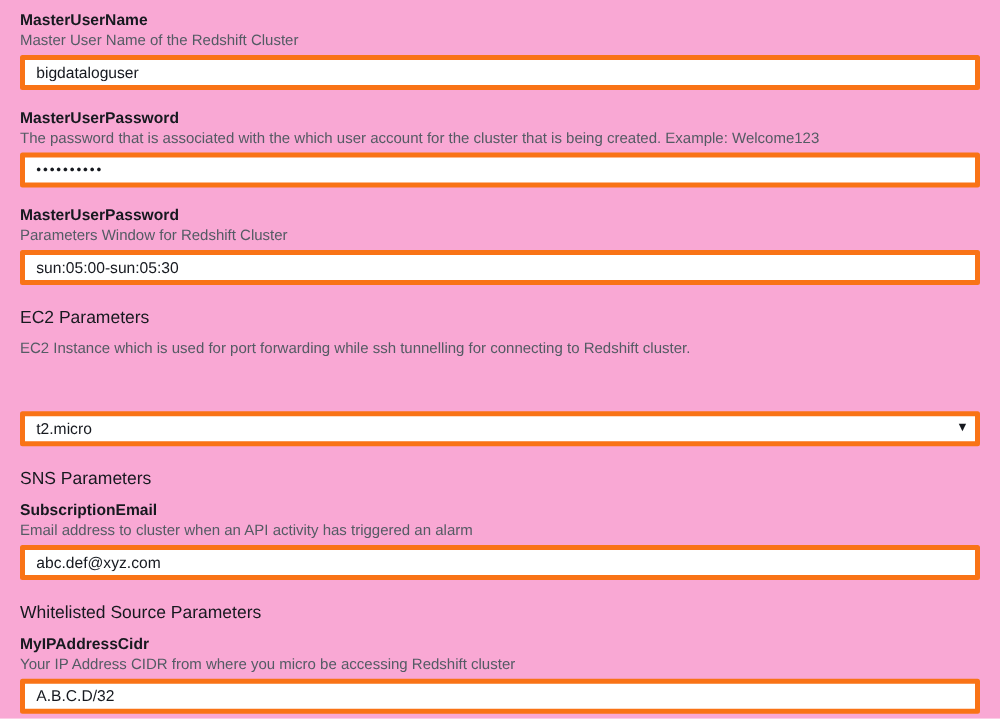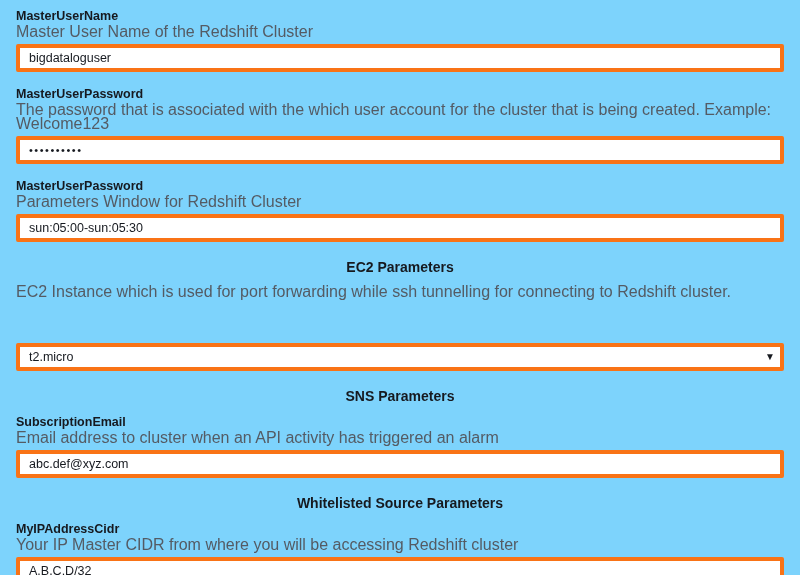--- a/index.html
+++ b/index.html
@@ -6,36 +6,36 @@
   html, body {
     margin: 0;
     padding: 0;
     background: #ffffff;
     font-family: "Liberation Sans", sans-serif;
   }
   #page {
     width: 800px;
     height: 575px;
     position: relative;
-    background: #7dd3fc;
+    background: #f9a8d4;
     overflow: hidden;
     padding: 0 16px;
   }
   .field {
     margin-bottom: 14px;
   }
   .field-label {
     font-size: 12.5px;
     font-weight: bold;
     color: #16191f;
     line-height: 16px;
     margin-bottom: 1px;
   }
   .field-desc {
-    font-size: 16px;
+    font-size: 12px;
     color: #545b64;
     line-height: 14px;
     margin-bottom: 5px;
   }
   .input {
     width: 100%;
     height: 28px;
     border: 4px solid #f97316;
     border-radius: 2px;
     background: #ffffff;
@@ -64,25 +64,24 @@
     right: 9px;
     top: 0;
     height: 28px;
     line-height: 28px;
     font-size: 10px;
     color: #16191f;
     pointer-events: none;
   }
   .section-title {
     font-size: 14px;
-    font-weight: bold;
+    font-weight: normal;
     color: #16191f;
     margin: 16px 0 9px 0;
     line-height: 18px;
-    text-align: center;
   }
   .first-field { padding-top: 8px; }
 </style>
 </head>
 <body>
 
 <div id="page">
 
   <div class="field first-field">
     <div class="field-label">MasterUserName</div>
@@ -114,19 +113,19 @@
   <div class="section-title">SNS Parameters</div>
   <div class="field">
     <div class="field-label">SubscriptionEmail</div>
     <div class="field-desc">Email address to cluster when an API activity has triggered an alarm</div>
     <input class="input" value="abc.def@xyz.com" style="">
   </div>
 
   <div class="section-title">Whitelisted Source Parameters</div>
   <div class="field">
     <div class="field-label">MyIPAddressCidr</div>
-    <div class="field-desc">Your IP Master CIDR from where you will be accessing Redshift cluster</div>
+    <div class="field-desc">Your IP Address CIDR from where you micro be accessing Redshift cluster</div>
     <input class="input" value="A.B.C.D/32" style="">
   </div>
 
   <div class="section-title">S3 VPC Enpoint Parameters</div>
 
 </div>
 
 </body></html>

